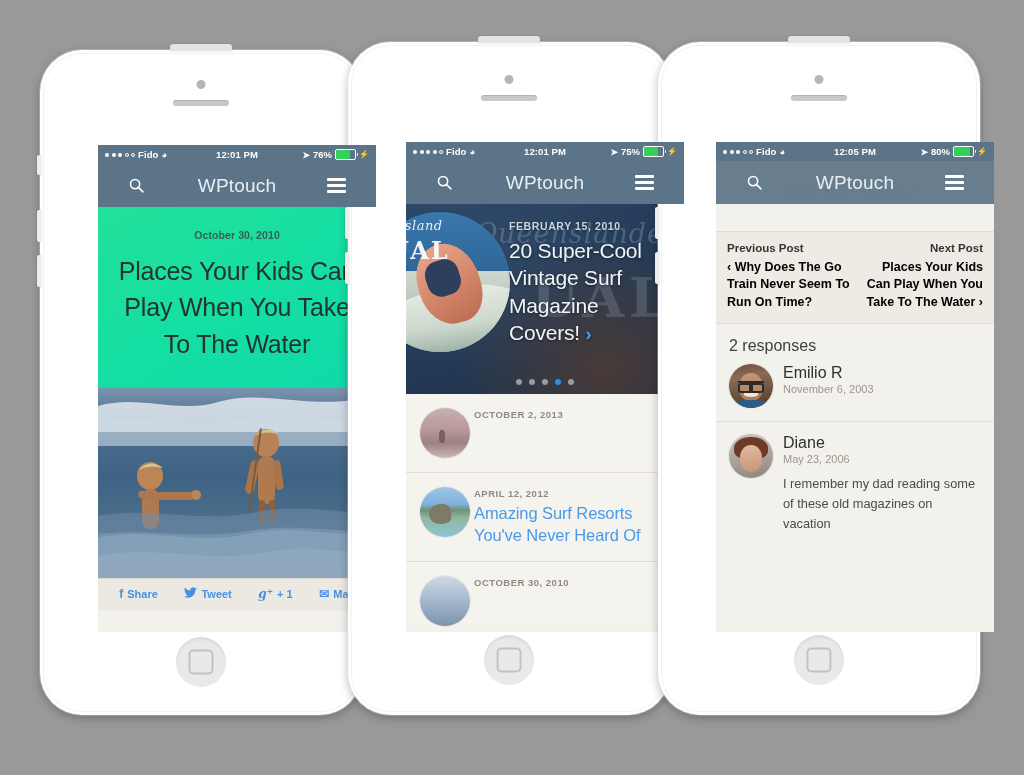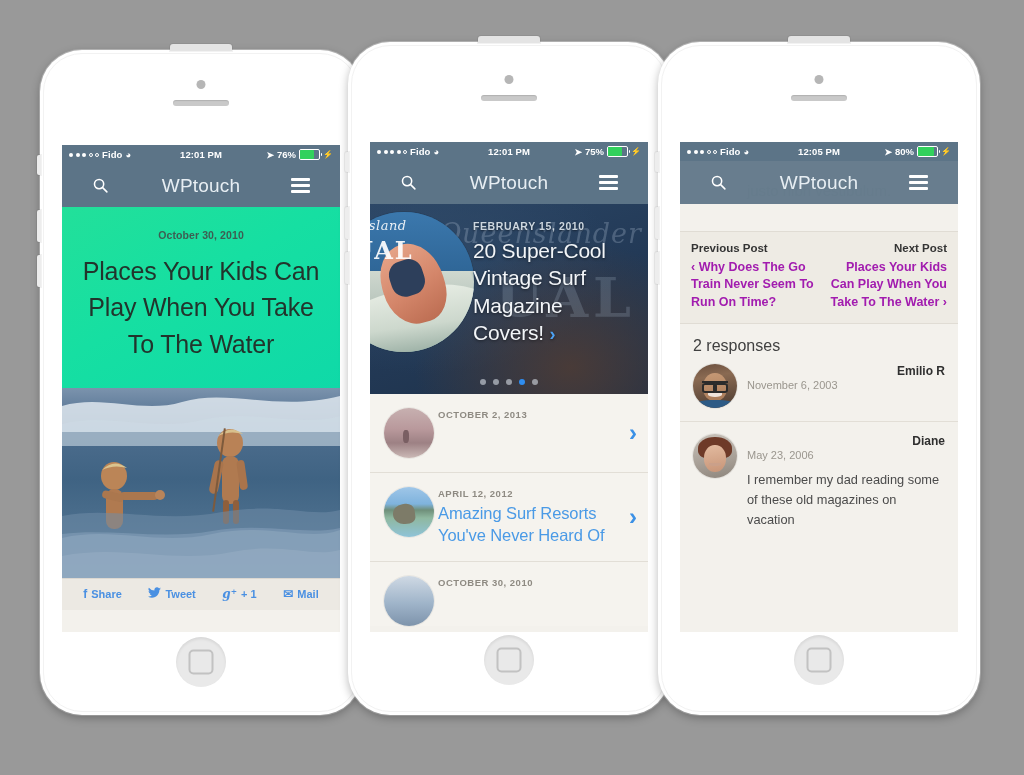--- a/index.html
+++ b/index.html
@@ -63,20 +63,21 @@
     top: -6px; height: 7px; width: 62px;
     left: 50%; transform: translateX(-50%);
     background: #e4e4e4;
   }
 
   
   .screen {
     position: absolute;
     overflow: hidden;
     background: #f3f1ec;
+    margin-left: 36px;
   }
 
   
   .statusbar {
     height: 19px;
     background: #5c7487;
     color: #ffffff;
     display: flex; align-items: center;
     font-size: 9.5px; font-weight: bold;
     padding: 0 7px;
@@ -319,21 +320,21 @@
     display: flex; padding: 10px 11px 12px;
     gap: 10px;
   }
   .np-col { flex: 1; min-width: 0; }
   .np-col.right { text-align: right; }
   .np-head {
     color: #343434; font-size: 11.5px; font-weight: bold;
     margin-bottom: 5px;
   }
   .np-link {
-    color: #a21caf; font-size: 12.5px; font-weight: bold;
+    color: #000000; font-size: 12.5px; font-weight: bold;
     line-height: 1.38;
   }
   .np-chev { font-weight: bold; }
 
   .responses-head {
     color: #404040; font-size: 16px; font-weight: 300;
     padding: 13px 13px 9px;
   }
   .comment {
     display: flex; gap: 10px;
@@ -383,21 +384,21 @@
   .av-diane .face {
     position: absolute; left: 24%; top: 26%; width: 52%; height: 62%;
     background: linear-gradient(170deg, #e3bba0 0%, #c79477 100%);
     border-radius: 46% 46% 48% 48%;
   }
   .av-diane .smile {
     position: absolute; left: 36%; top: 66%; width: 28%; height: 8%;
     background: #caa08a; border-radius: 0 0 50% 50%;
   }
   .c-body { flex: 1; min-width: 0; }
-  .c-name { color: #2f2f2f; font-size: 12px; font-weight: bold; text-align: right; }
+  .c-name { color: #2f2f2f; font-size: 16px; font-weight: normal; }
   .c-date { color: #9a968e; font-size: 11px; margin-top: 1px; }
   .c-text {
     color: #4b4b4b; font-size: 12.8px; line-height: 1.57;
     margin-top: 9px;
   }
 </style>
 </head>
 <body>
 
 <div class="stage">

